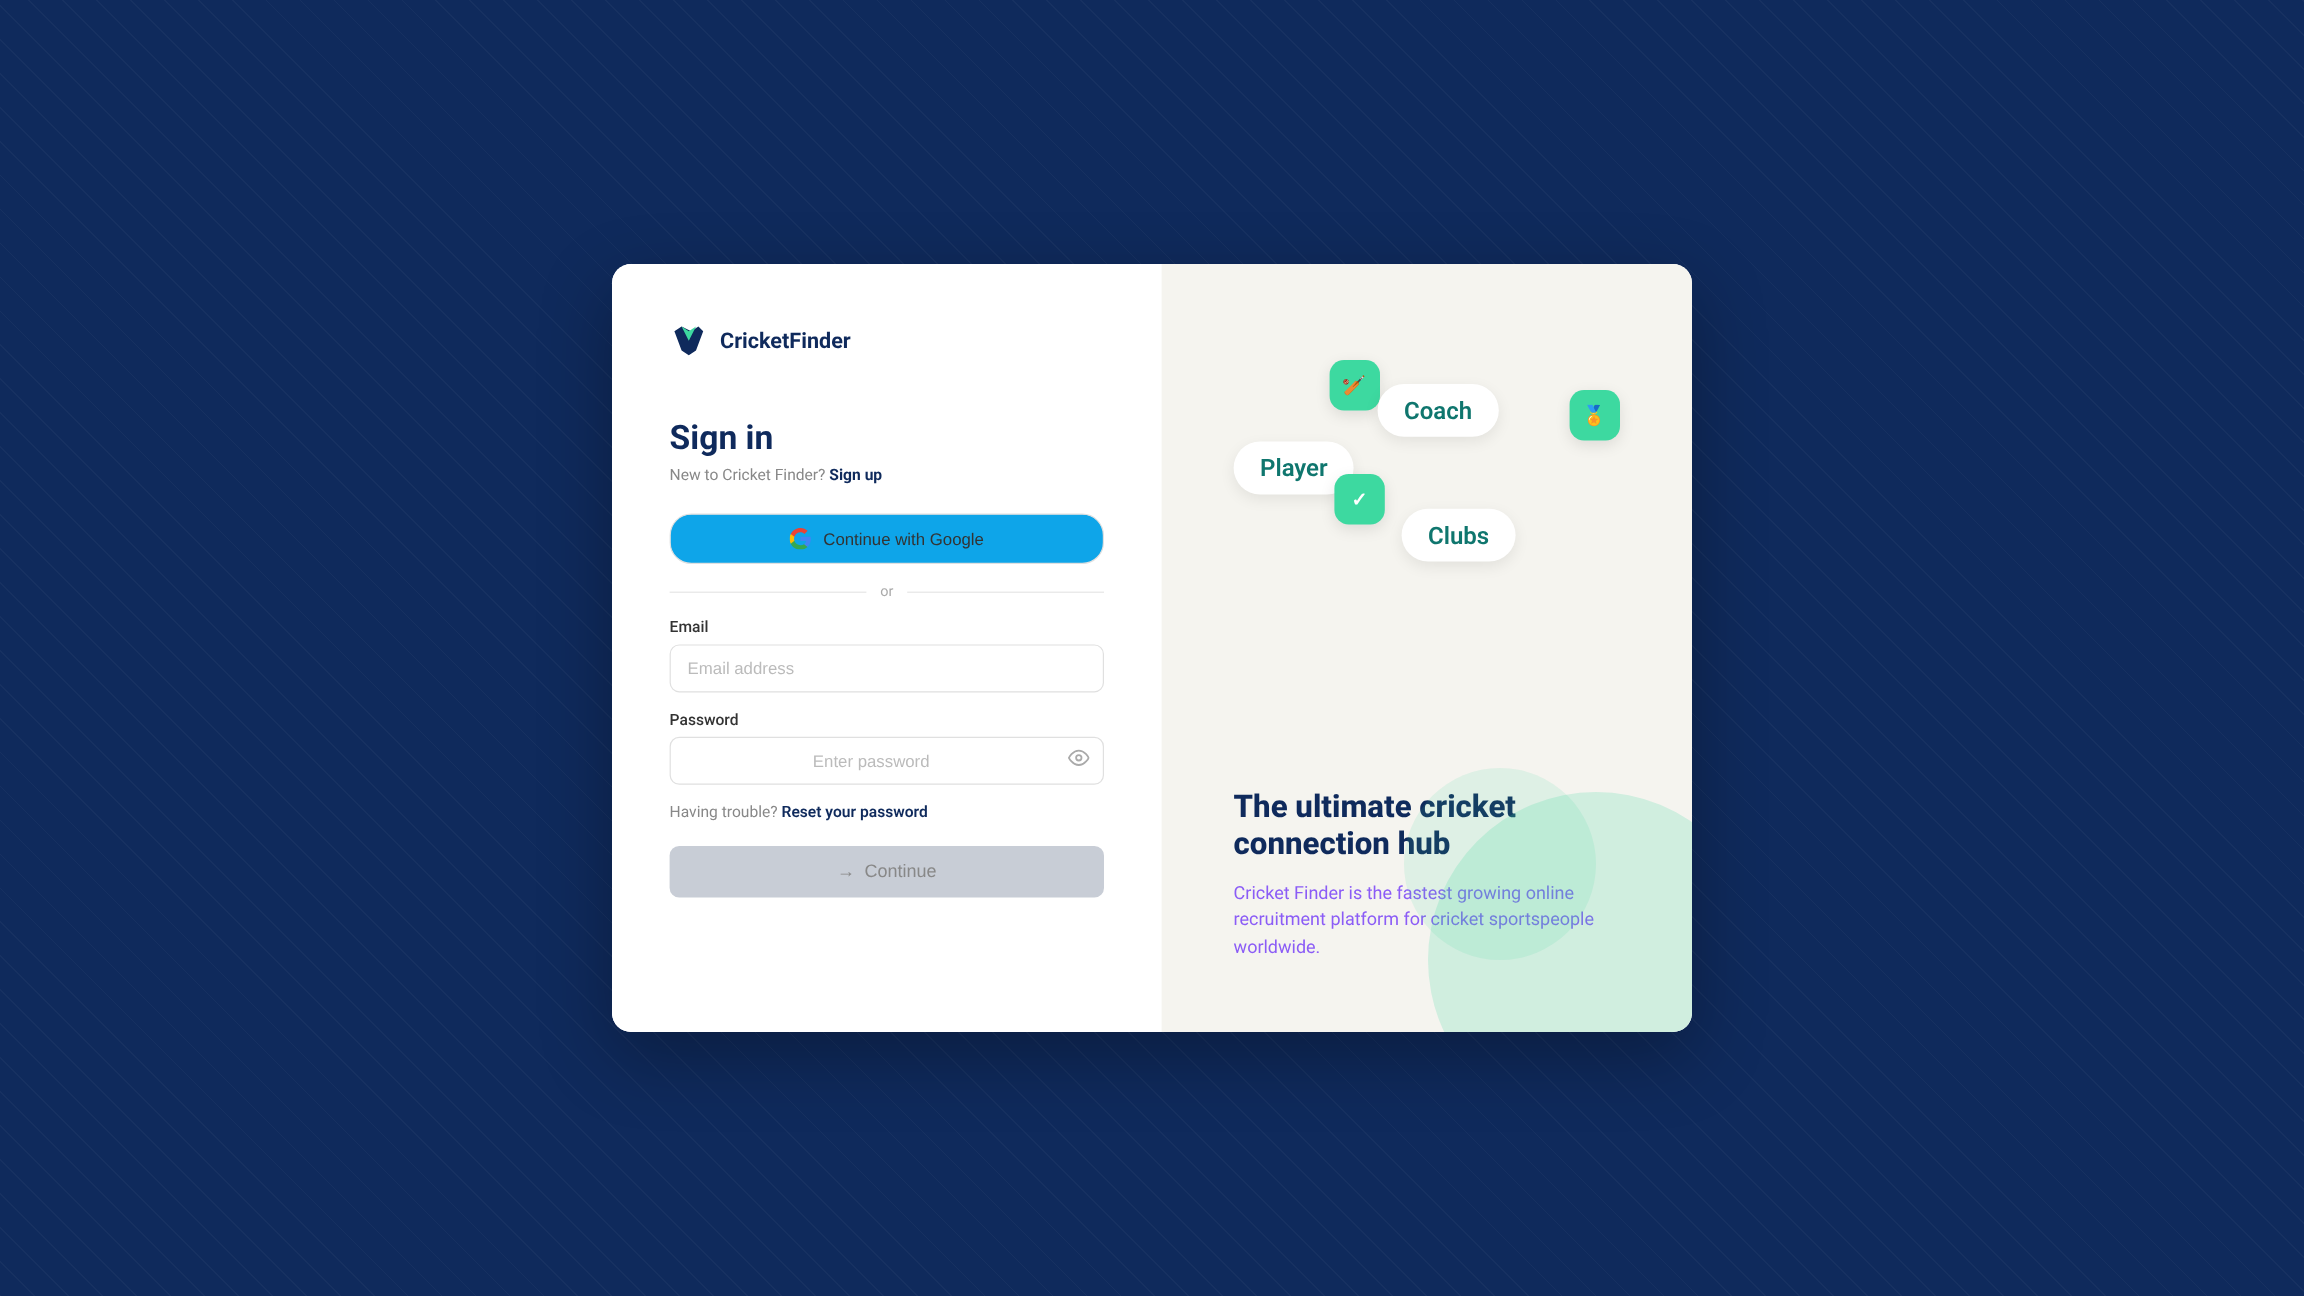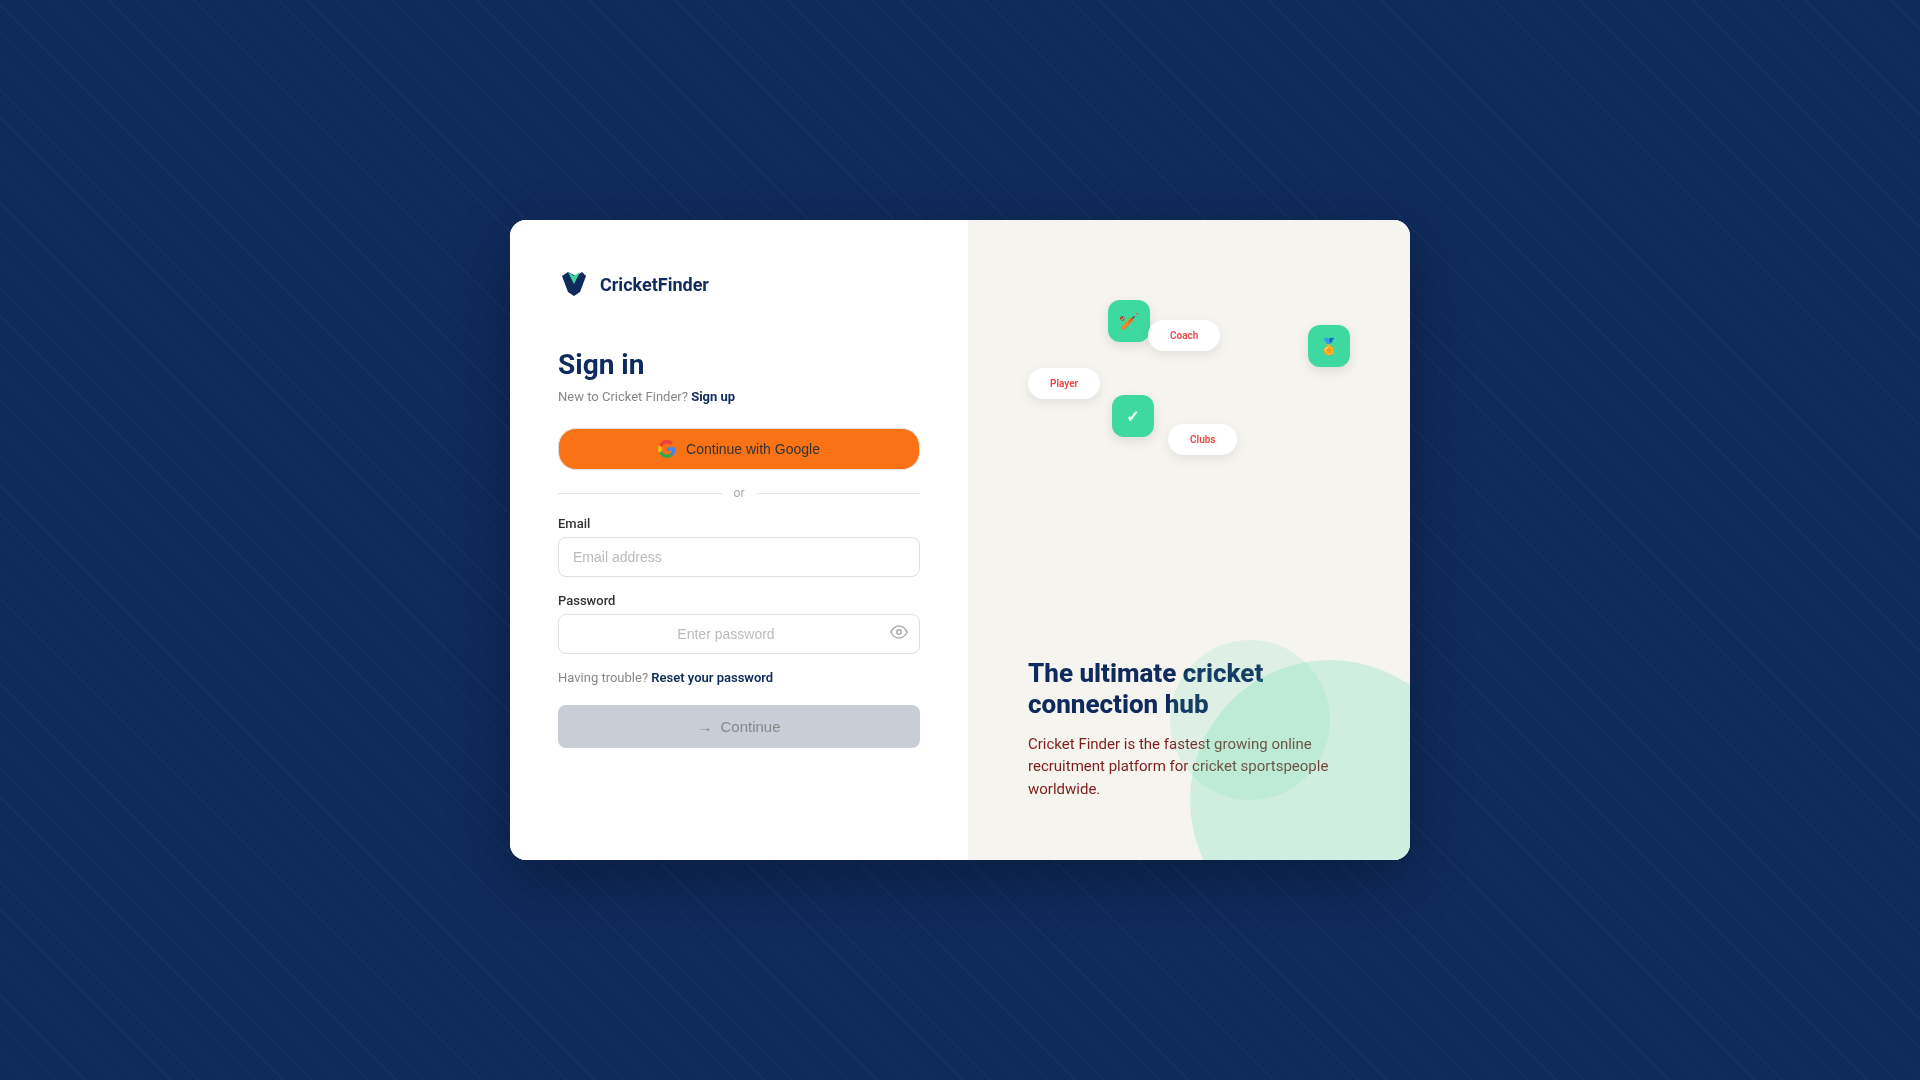--- a/index.html
+++ b/index.html
@@ -80,21 +80,21 @@
 
     .google-btn {
       display: flex;
       align-items: center;
       justify-content: center;
       gap: 10px;
       width: 100%;
       padding: 11px 16px;
       border: 1px solid #e0e0e0;
       border-radius: 18px;
-      background: #f97316;
+      background: #0ea5e9;
       cursor: pointer;
       font-size: 14px;
       font-weight: 500;
       color: #333;
       margin-bottom: 16px;
     }
 
     .google-logo {
       width: 18px;
       height: 18px;
@@ -211,23 +211,23 @@
       left: 60px;
       right: 40px;
       height: 200px;
     }
 
     .tag-bubble {
       position: absolute;
       background: white;
       border-radius: 50px;
       padding: 10px 22px;
-      font-size: 10px;
+      font-size: 20px;
       font-weight: 600;
-      color: #ef4444;
+      color: #0f766e;
       box-shadow: 0 4px 12px rgba(0,0,0,0.08);
       white-space: nowrap;
     }
 
     .icon-bubble {
       position: absolute;
       width: 42px;
       height: 42px;
       background: #3dd9a0;
       border-radius: 12px;
@@ -280,21 +280,21 @@
     .main-heading {
       font-size: 26px;
       font-weight: 800;
       color: #0f2a5c;
       line-height: 1.2;
       margin-bottom: 12px;
     }
 
     .sub-text {
       font-size: 15px;
-      color: #7f1d1d;
+      color: #8b5cf6;
       line-height: 1.5;
       max-width: 340px;
     }
 
     .green-blob {
       position: absolute;
       bottom: -80px;
       right: -60px;
       width: 280px;
       height: 280px;

